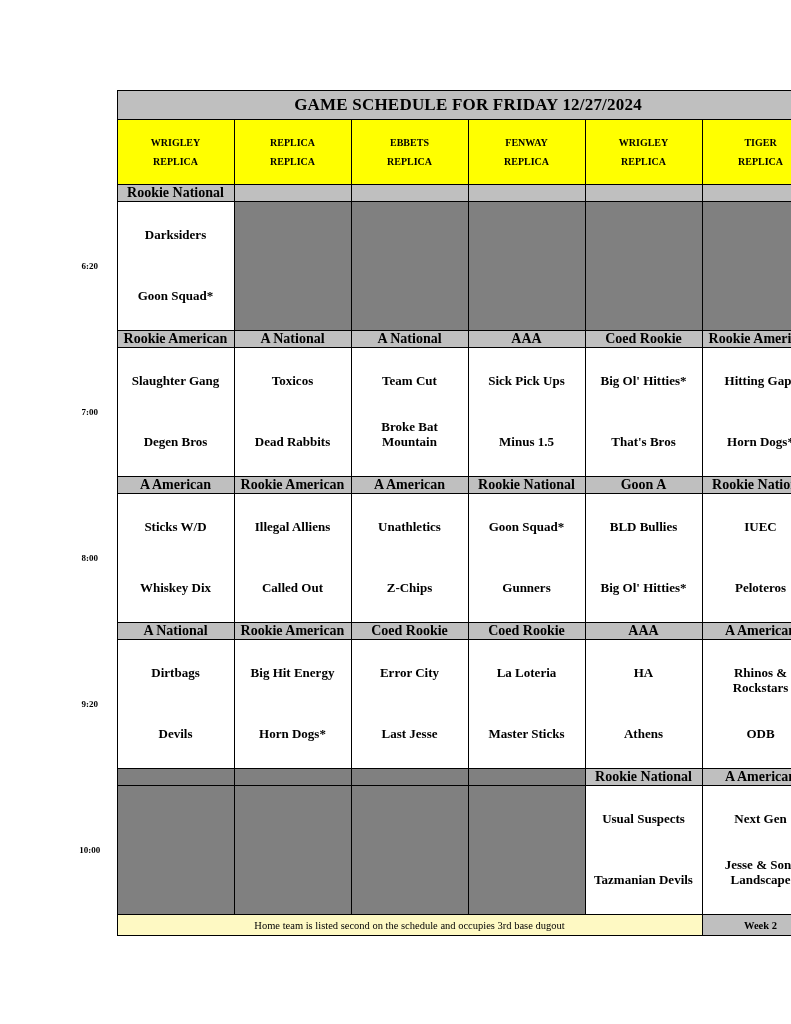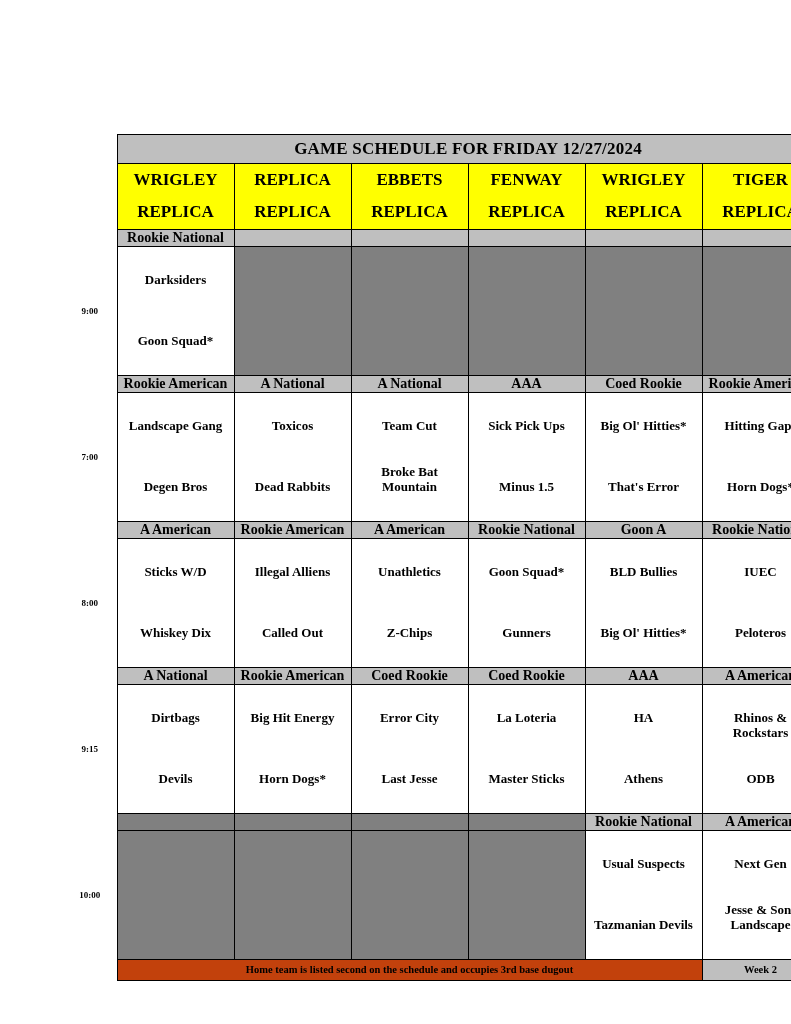--- a/index.html
+++ b/index.html
@@ -11,21 +11,20 @@
     width: 791px;
     height: 1024px;
     font-family: "Liberation Serif", serif;
     color: #000000;
   }
   #page {
     position: relative;
     width: 791px;
     height: 860px;
     box-sizing: border-box;
-    margin-top: 44px;
   }
   #schedule {
     position: absolute;
     left: 63px;
     top: 90px;
     width: 702px;
     border-collapse: collapse;
     table-layout: fixed;
   }
   #schedule td, #schedule th {
@@ -37,21 +36,21 @@
   .title-cell {
     background: #bfbfbf;
     font-weight: bold;
     font-size: 17px;
     height: 28px;
     letter-spacing: 0.2px;
   }
   .field-head {
     background: #ffff00;
     font-weight: bold;
-    font-size: 17px;
+    font-size: 10px;
     height: 64px;
     line-height: 1.9;
   }
   .time-col {
     width: 54px;
     border: none !important;
     background: transparent;
   }
   .time-label {
     font-size: 9px;
@@ -86,24 +85,24 @@
     flex-direction: column;
     justify-content: space-between;
     height: 128px;
     box-sizing: border-box;
     padding: 26px 4px 26px 4px;
   }
   .team {
     line-height: 1.15;
   }
   .footer-cell {
-    background: #c2410c;
+    background: #fef9c3;
     height: 20px;
     font-size: 10.5px;
-    font-weight: bold;
+    font-weight: normal;
     text-align: left;
     padding-left: 8px;
   }
   .footer-week {
     background: #bfbfbf;
     height: 20px;
     font-size: 10.5px;
     font-weight: bold;
     text-align: center;
   }
@@ -164,21 +163,21 @@
       <tr>
         <td class="time-col blank-left"></td>
         <td class="league-cell left">Rookie National</td>
         <td class="league-cell"></td>
         <td class="league-cell"></td>
         <td class="league-cell"></td>
         <td class="league-cell"></td>
         <td class="league-cell"></td>
       </tr>
       <tr>
-        <td class="time-col time-label">9:00</td>
+        <td class="time-col time-label">6:20</td>
         <td class="game-cell">
           <div class="game-inner">
             <div class="team">Darksiders</div>
             <div class="team">Goon Squad*</div>
           </div>
         </td>
         <td class="game-cell empty"></td>
         <td class="game-cell empty"></td>
         <td class="game-cell empty"></td>
         <td class="game-cell empty"></td>
@@ -191,21 +190,21 @@
         <td class="league-cell">A National</td>
         <td class="league-cell">A National</td>
         <td class="league-cell">AAA</td>
         <td class="league-cell">Coed Rookie</td>
         <td class="league-cell">Rookie American</td>
       </tr>
       <tr>
         <td class="time-col time-label">7:00</td>
         <td class="game-cell">
           <div class="game-inner">
-            <div class="team">Landscape Gang</div>
+            <div class="team">Slaughter Gang</div>
             <div class="team">Degen Bros</div>
           </div>
         </td>
         <td class="game-cell">
           <div class="game-inner">
             <div class="team">Toxicos</div>
             <div class="team">Dead Rabbits</div>
           </div>
         </td>
         <td class="game-cell">
@@ -216,21 +215,21 @@
         </td>
         <td class="game-cell">
           <div class="game-inner">
             <div class="team">Sick Pick Ups</div>
             <div class="team">Minus 1.5</div>
           </div>
         </td>
         <td class="game-cell">
           <div class="game-inner">
             <div class="team">Big Ol' Hitties*</div>
-            <div class="team">That's Error</div>
+            <div class="team">That's Bros</div>
           </div>
         </td>
         <td class="game-cell">
           <div class="game-inner">
             <div class="team">Hitting Gaps</div>
             <div class="team">Horn Dogs*</div>
           </div>
         </td>
       </tr>
 
@@ -286,21 +285,21 @@
       <tr>
         <td class="time-col blank-left"></td>
         <td class="league-cell left">A National</td>
         <td class="league-cell">Rookie American</td>
         <td class="league-cell">Coed Rookie</td>
         <td class="league-cell">Coed Rookie</td>
         <td class="league-cell">AAA</td>
         <td class="league-cell">A American</td>
       </tr>
       <tr>
-        <td class="time-col time-label">9:15</td>
+        <td class="time-col time-label">9:20</td>
         <td class="game-cell">
           <div class="game-inner">
             <div class="team">Dirtbags</div>
             <div class="team">Devils</div>
           </div>
         </td>
         <td class="game-cell">
           <div class="game-inner">
             <div class="team">Big Hit Energy</div>
             <div class="team">Horn Dogs*</div>

